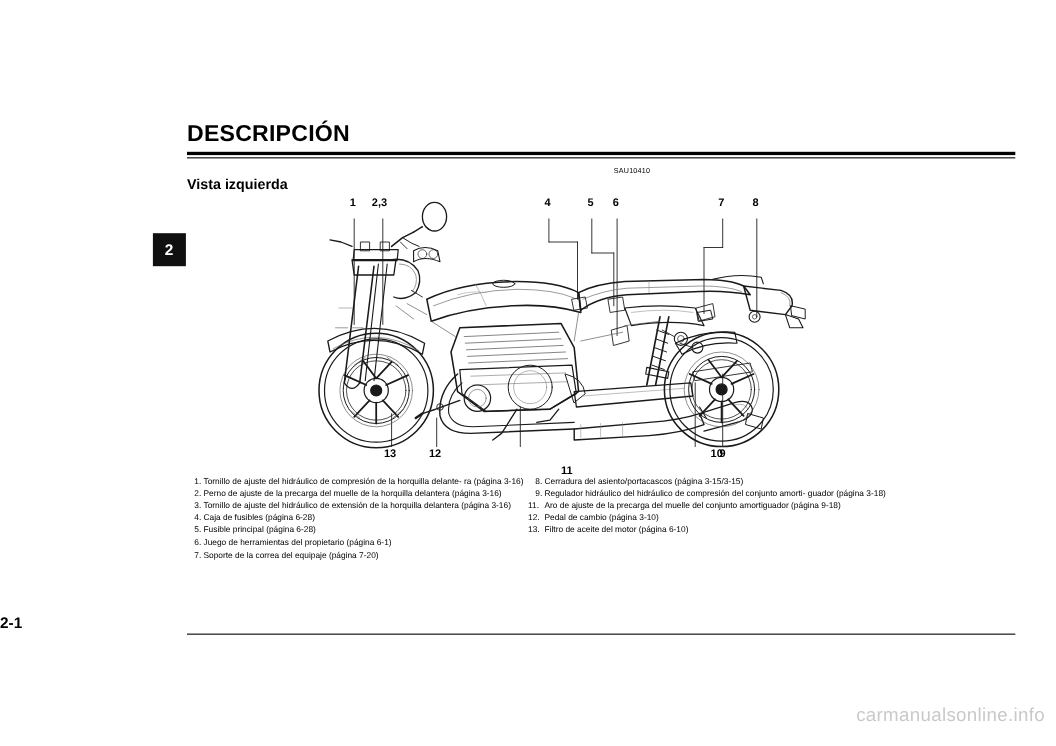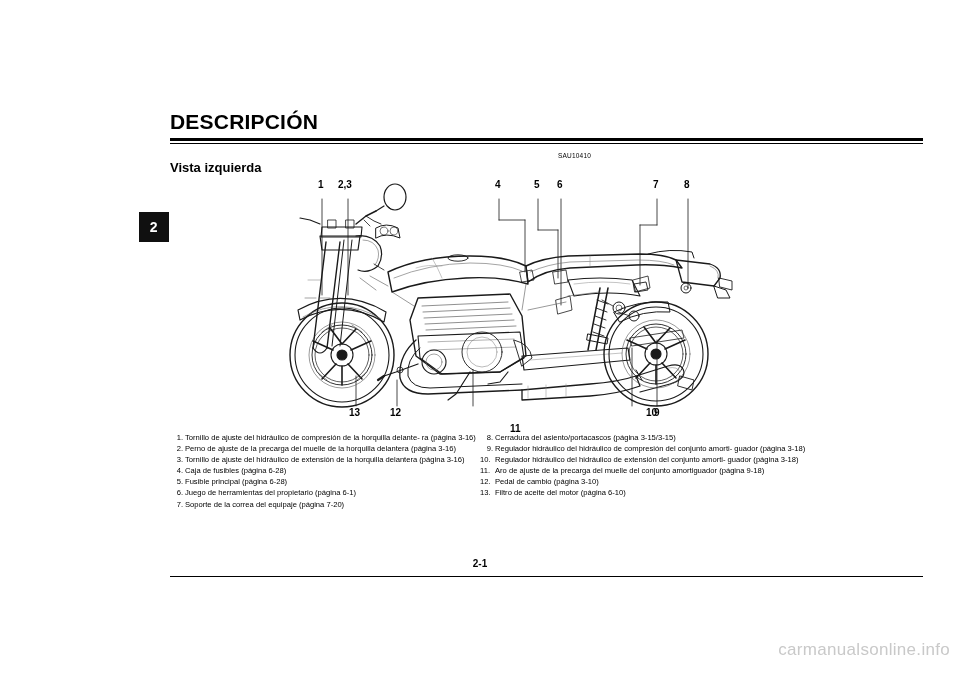--- a/index.html
+++ b/index.html
@@ -127,22 +127,21 @@
   }
   .legend-num.wide { width: 15px; padding-right: 0px; text-align: left; }
   .legend-text { flex: 1; }
 
   
   .page-number {
     position: absolute;
     left: 0;
     right: 0;
     top: 558px;
-    text-align: center;
-    font-size: 10px;
+    font-size: 14px;
     font-weight: bold;
   }
   .footer-rule {
     position: absolute;
     left: 170px;
     top: 576px;
     width: 753px;
     height: 1px;
     background: #000;
   }
@@ -474,27 +473,20 @@
         <span class="legend-text">Cerradura del asiento/portacascos (página 3-15/3-15)</span>
       </div>
       <div class="legend-item">
         <span class="legend-num">9.</span>
         <span class="legend-text">
           <span>Regulador hidráulico del hidráulico de compresión del conjunto amorti-</span>
           <span>guador (página 3-18)</span>
         </span>
       </div>
       <div class="legend-item">
-        <span class="legend-num wide">10.</span>
-        <span class="legend-text">
-          <span>Regulador hidráulico del hidráulico de extensión del conjunto amorti-</span>
-          <span>guador (página 3-18)</span>
-        </span>
-      </div>
-      <div class="legend-item">
         <span class="legend-num wide">11.</span>
         <span class="legend-text">
           <span>Aro de ajuste de la precarga del muelle del conjunto amortiguador</span>
           <span>(página 9-18)</span>
         </span>
       </div>
       <div class="legend-item">
         <span class="legend-num wide">12.</span>
         <span class="legend-text">Pedal de cambio (página 3-10)</span>
       </div>

